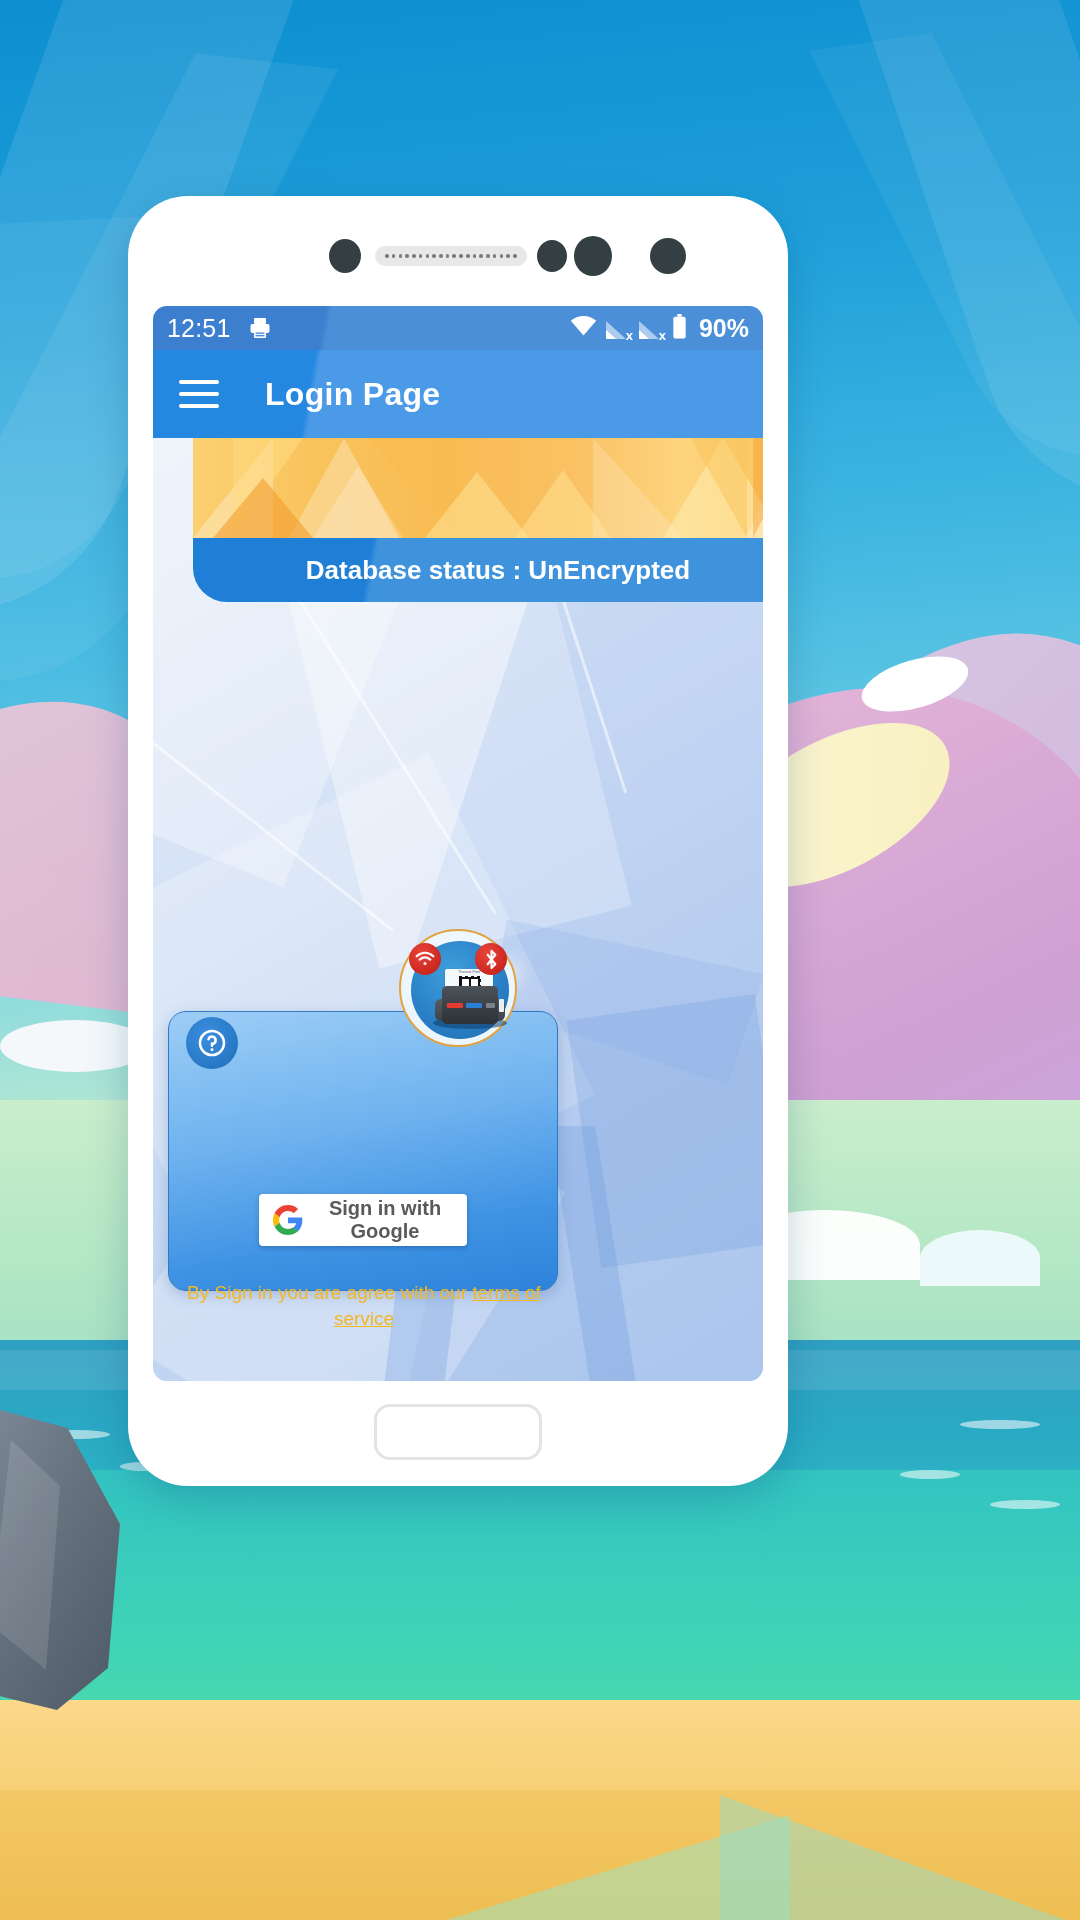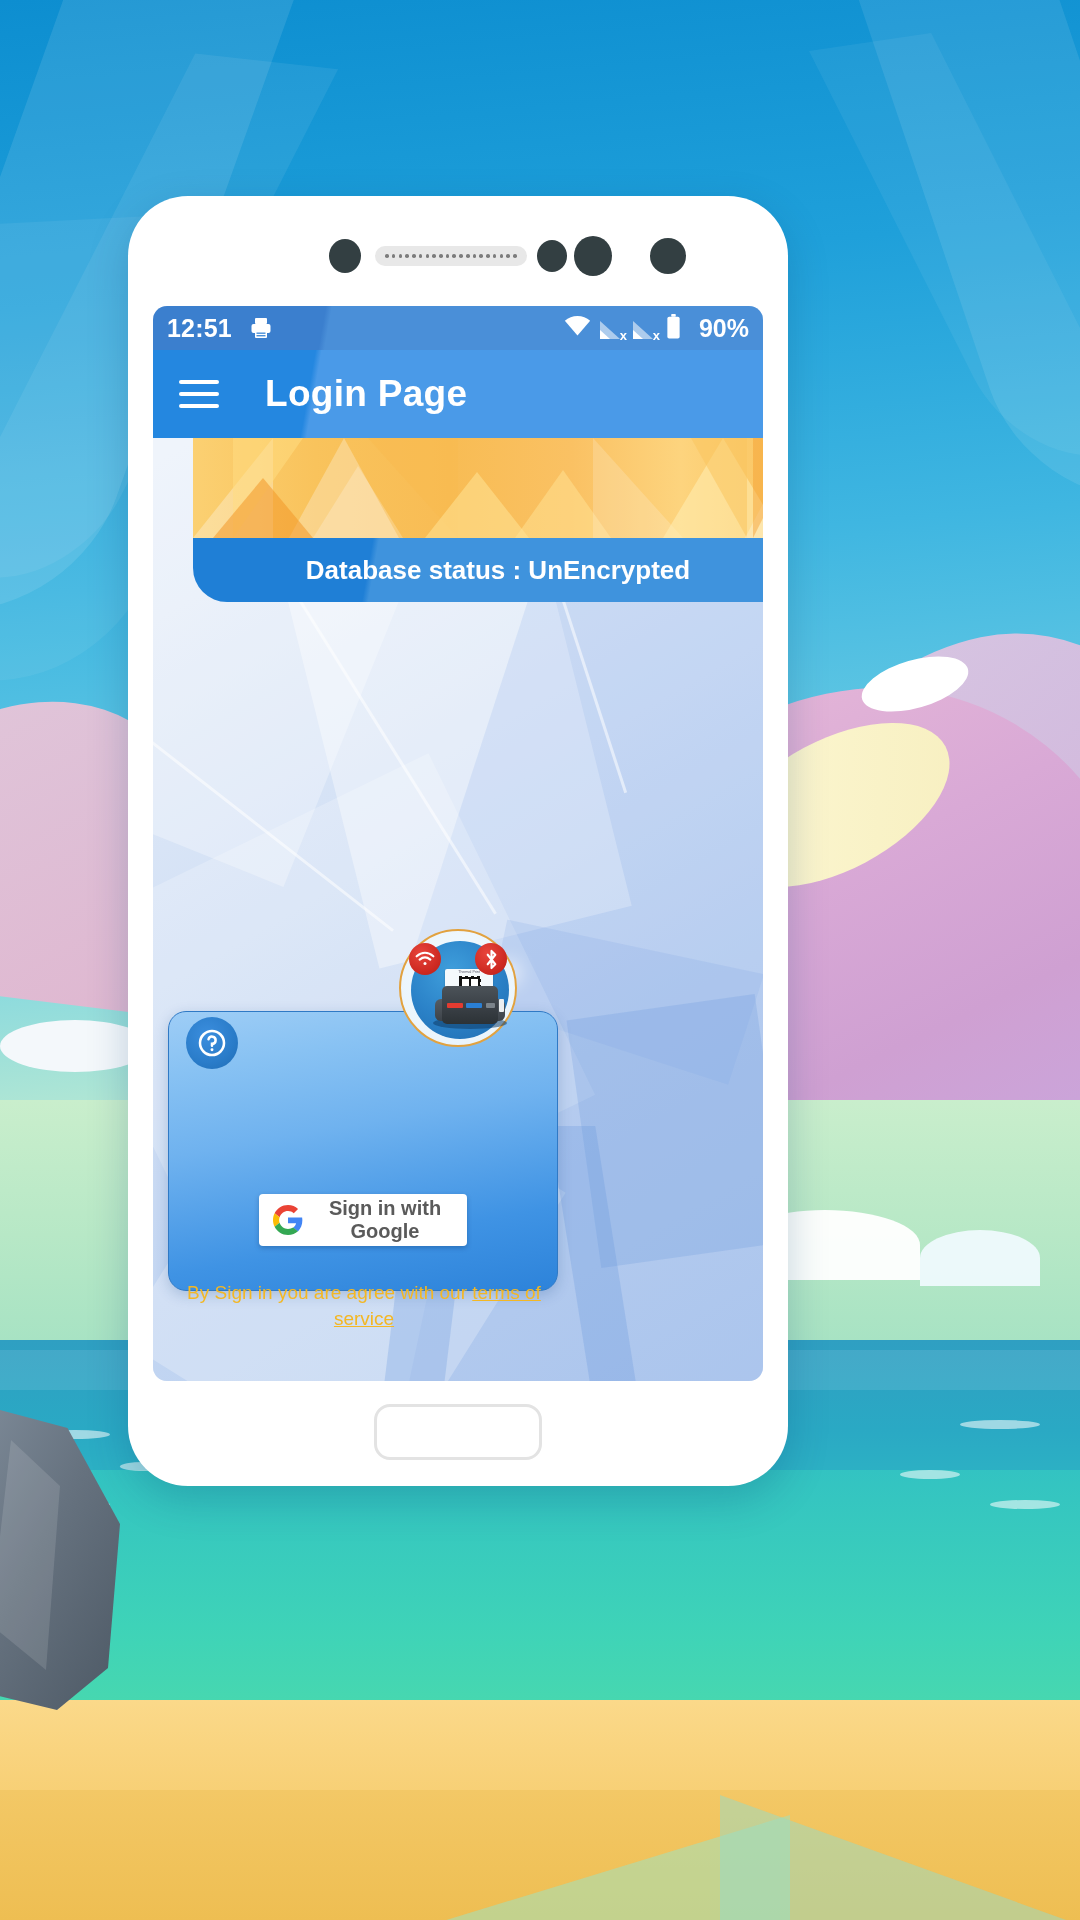--- a/index.html
+++ b/index.html
@@ -100,39 +100,39 @@
   .d2{left:420px;top:820px;width:46px;height:300px;transform:skewX(9deg);}
   .d3{left:430px;top:700px;width:190px;height:250px;transform:rotate(-8deg);background:rgba(96,145,220,.22);}
   #spark{position:absolute;left:348px;top:660px;width:14px;height:14px;border-radius:50%;
     background:radial-gradient(circle,#fff 0%,rgba(255,255,255,.75) 35%,rgba(255,255,255,0) 72%);
     box-shadow:0 0 18px 6px rgba(255,255,255,.65);}
 
   
   #statusbar{position:absolute;left:0;top:0;width:610px;height:44px;
     background:linear-gradient(100deg,#3b7fce 0%,#3b7fce 28%,#4a8fd8 29%,#4a8fd8 100%);
     display:flex;align-items:center;padding:0 14px;color:#fff;}
-  #sb-time{font-size:25px;font-weight:bold;letter-spacing:.2px;}
+  #sb-time{font-size:25px;font-weight:normal;letter-spacing:.2px;}
   #printer-status-icon{margin-left:16px;display:flex;}
   #sb-spacer{flex:1;}
   #sb-right{display:flex;align-items:center;gap:9px;}
-  #sb-battery-text{font-size:25px;font-weight:bold;margin-left:9px;}
+  #sb-battery-text{font-size:25px;font-weight:bold;margin-left:3px;}
   .sig{position:relative;width:24px;height:21px;}
   .sig .tri{position:absolute;left:0;bottom:0;width:0;height:0;
     border-left:20px solid rgba(255,255,255,.55);border-top:18px solid transparent;}
   .sig .tri2{position:absolute;left:0;bottom:0;width:0;height:0;
     border-left:10px solid #fff;border-top:9px solid transparent;}
   .sig .xx{position:absolute;right:-3px;bottom:-3px;font-size:13px;font-weight:bold;line-height:1;}
 
   
   #appbar{position:absolute;left:0;top:44px;width:610px;height:88px;
     background:linear-gradient(100deg,#2487e0 0%,#2487e0 26%,#4a9ae8 27%,#4a9ae8 100%);
     display:flex;align-items:center;padding-left:26px;color:#fff;}
   #menu-icon{width:40px;height:28px;display:flex;flex-direction:column;justify-content:space-between;cursor:pointer;}
   #menu-icon span{display:block;height:4px;background:#fff;border-radius:2px;}
-  #appbar-title{margin-left:46px;font-size:37px;font-weight:bold;letter-spacing:.3px;}
+  #appbar-title{margin-left:46px;font-size:32px;font-weight:bold;letter-spacing:.3px;}
 
   
   #header-banner{position:absolute;left:0;top:132px;width:610px;
     border-radius:0 0 34px 34px;overflow:hidden;margin-left:40px;}
   #banner-art{position:relative;width:610px;height:100px;overflow:hidden;
     background:linear-gradient(90deg,#fbd072 0%,#f9c35c 20%,#f8bc54 42%,#fac163 62%,#fdd47e 80%,#f9c25b 100%);}
   .tri{position:absolute;width:0;height:0;}
   #status-strip{width:610px;height:64px;
     background:linear-gradient(100deg,#1f7fd6 0%,#1f7fd6 29%,#3f93dd 30%,#3f93dd 100%);
     display:flex;align-items:center;justify-content:center;}

